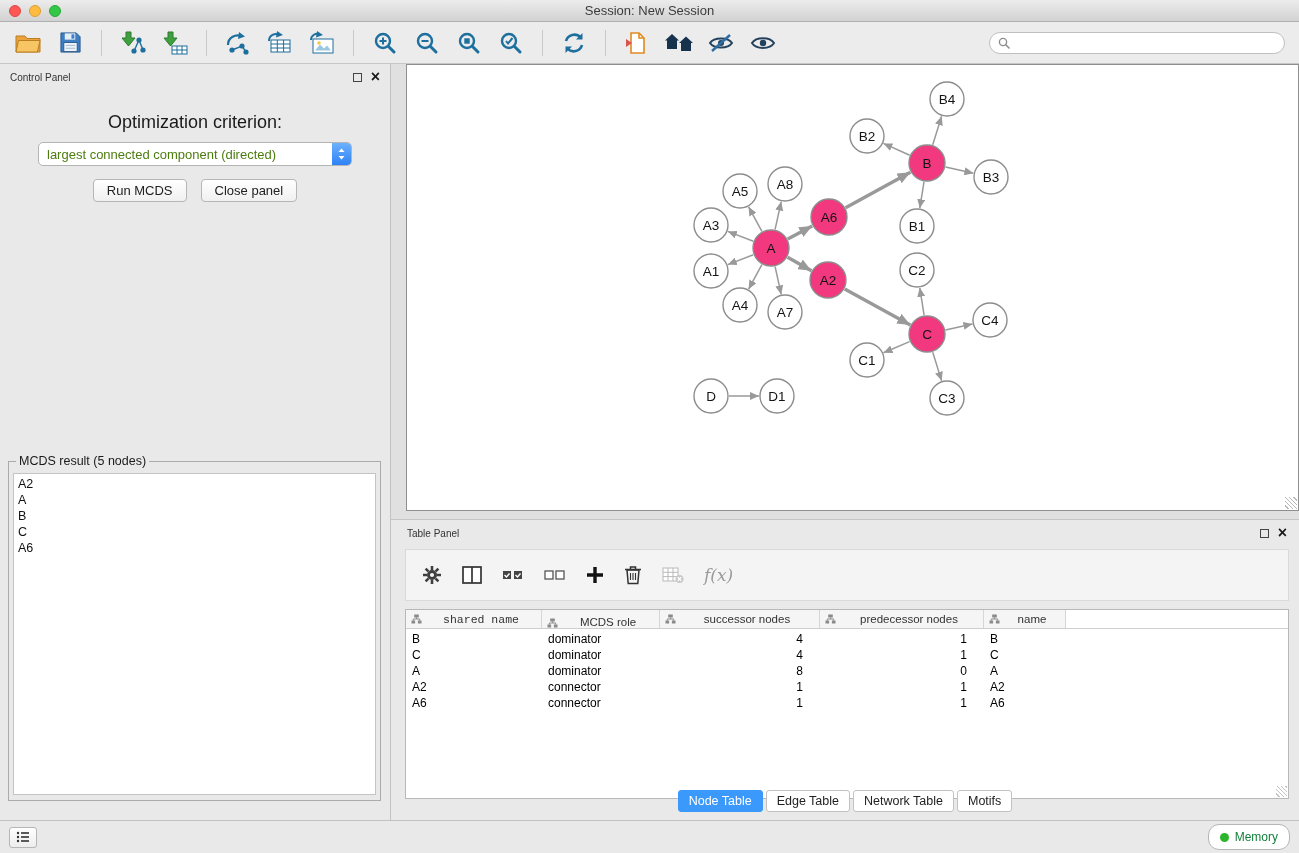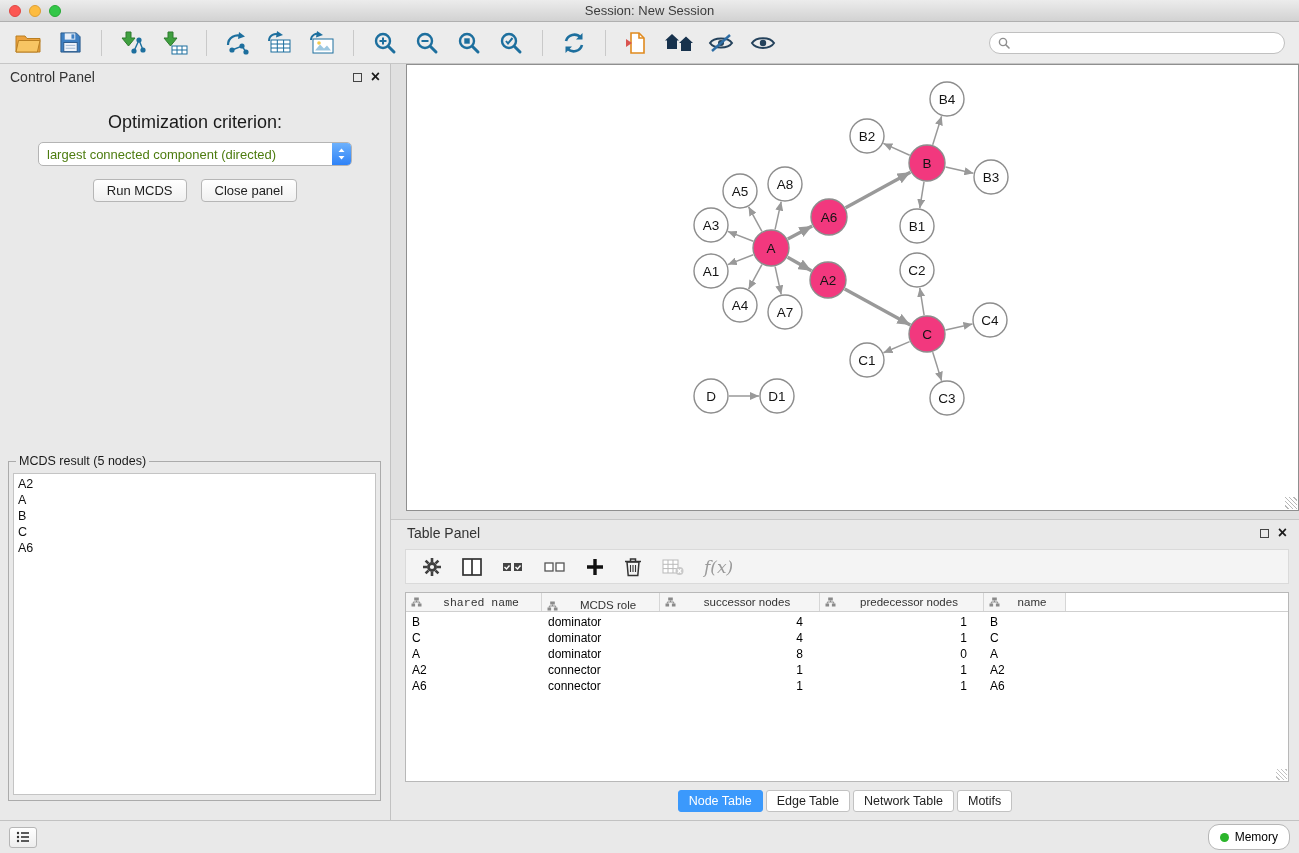--- a/index.html
+++ b/index.html
@@ -22,21 +22,21 @@
 .spacer{flex:1}
 .searchbox{width:296px;height:22px;border:1px solid #c0c0c0;border-radius:12px;background:#fff;display:flex;align-items:center;padding:0 8px;gap:5px;margin-right:4px;flex:none}
 .searchbox input{border:none;outline:none;flex:1;font:12px "Liberation Sans","DejaVu Sans",sans-serif;background:transparent}
 
 
 .main{position:absolute;top:64px;left:0;right:0;bottom:33px;display:flex}
 
 
 .control-panel{width:391px;background:#e9e9e9;border-right:1px solid #c2c2c2;position:relative;flex:none}
 .panel-header{height:26px;display:flex;align-items:center;padding:0 10px}
-.panel-title{font-size:14px;color:#333}
+.panel-title{font-size:10px;color:#333}
 .panel-btns{margin-left:auto;display:flex;align-items:center;gap:9px}
 .float-btn{width:9px;height:9px;border:1.5px solid #444;display:inline-block}
 .close-x{font-size:16px;font-weight:bold;color:#1a1a1a;line-height:1;cursor:default}
 .cp-tabs{display:flex;justify-content:center;align-items:center;gap:2px;margin-top:6px}
 .cp-tabs .tab{padding:3px 10px;font-size:13px;color:#222;border-radius:4px}
 .cp-tabs .tab.active{background:#3b99fc;color:#fff}
 .opt-label{text-align:center;margin-top:22px;font-size:18px;color:#1a1a1a}
 .dropdown{width:314px;height:24px;margin:9px auto 0;background:#fff;border:1px solid #b4b4b4;border-radius:5px;display:flex;align-items:center;overflow:hidden}
 .dd-text{flex:1;padding:0 8px;font-size:13px;white-space:nowrap;overflow:hidden;color:#4d7c0f}
 .dd-cap{width:19px;height:100%;background:linear-gradient(#6db1fc,#2e82f7);display:flex;align-items:center;justify-content:center;flex:none}
@@ -50,41 +50,41 @@
 
 .right-area{flex:1;position:relative;background:#e0e0e0}
 .network-window{position:absolute;left:15px;top:0;right:0;height:447px;border:1px solid #8f8f8f;background:#fff;display:flex;flex-direction:column}
 .network-window::after{content:"";position:absolute;right:1px;bottom:1px;width:12px;height:12px;background:repeating-linear-gradient(45deg,transparent 0 2px,#b8b8b8 2px 3px)}
 .titlebar.inner{height:23px;flex:none;background:linear-gradient(#ececec,#d2d2d2);border-bottom:1px solid #a8a8a8}
 .canvas{flex:1;background:#fff;position:relative;overflow:hidden}
 
 
 .table-panel{position:absolute;left:0;right:0;top:455px;bottom:0;background:#e9e9e9;border-top:1px solid #c6c6c6;padding-left:14px}
 .tp-header{height:26px;display:flex;align-items:center;padding:0 12px 0 2px}
-.tp-toolbar{height:35px;margin:3px 10px 0 0;background:#f4f4f4;border:1px solid #dadada;display:flex;align-items:center;gap:20px;padding:0 16px}
+.tp-toolbar{height:52px;margin:3px 10px 0 0;background:#f4f4f4;border:1px solid #dadada;display:flex;align-items:center;gap:20px;padding:0 16px}
 .ticon{display:flex;align-items:center;justify-content:center}
 .fx{font:italic 17px "DejaVu Serif",serif;color:#9a9a9a}
 .table-wrap{margin:8px 10px 0 0;background:#fff;border:1px solid #b8b8b8;height:190px;overflow:hidden;position:relative}
 .table-wrap::after{content:"";position:absolute;right:1px;bottom:1px;width:11px;height:11px;background:repeating-linear-gradient(45deg,transparent 0 2px,#c2c2c2 2px 3px)}
 .thead{display:flex;background:#f5f5f5;border-bottom:1px solid #cfcfcf;height:19px}
 .th{display:flex;align-items:center;gap:4px;padding:0 5px;border-right:1px solid #d6d6d6;font-size:11.5px;color:#333}
 .th .thl{flex:1;text-align:center;white-space:nowrap}
 .th-fill{flex:1;border-right:none;background:#fff}
 .tbody{padding-top:2px}
 .tr{display:flex;height:16px;align-items:center}
 .td{font-size:12px;padding:0 6px;white-space:nowrap;overflow:hidden;color:#000}
 .td.right{text-align:right;padding-right:17px}
 .tp-tabs{position:absolute;bottom:8px;left:0;right:0;display:flex;justify-content:center;gap:3px}
 .tp-tabs .tab{padding:3px 10px;font-size:12.5px;background:#fff;border:1px solid #c2c2c2;border-radius:3px;color:#222}
 .tp-tabs .tab.active{background:#3b99fc;border-color:#3b99fc;color:#fff}
 
 
 .statusbar{position:absolute;left:0;right:0;bottom:0;height:33px;background:#e9e9e9;border-top:1px solid #c2c2c2;display:flex;align-items:center;padding:0 9px}
 .list-btn{width:28px;height:21px;border:1px solid #b6b6b6;border-radius:3px;background:linear-gradient(#fff,#ededed);display:flex;align-items:center;justify-content:center}
-.memory-btn{margin-left:auto;height:22px;border:1px solid #b6b6b6;border-radius:11px;background:#fff;display:flex;align-items:center;gap:6px;padding:12px 11px;font-size:12px;color:#000000}
+.memory-btn{margin-left:auto;height:22px;border:1px solid #b6b6b6;border-radius:11px;background:#fff;display:flex;align-items:center;gap:6px;padding:12px 11px;font-size:12px;color:#15803d}
 .memory-dot{width:9px;height:9px;border-radius:50%;background:#2bb52b}
 </style>
 </head>
 <body>
 
 <div class="titlebar">
   <div class="traffic">
     <span class="light red"></span>
     <span class="light yellow"></span>
     <span class="light green"></span>

